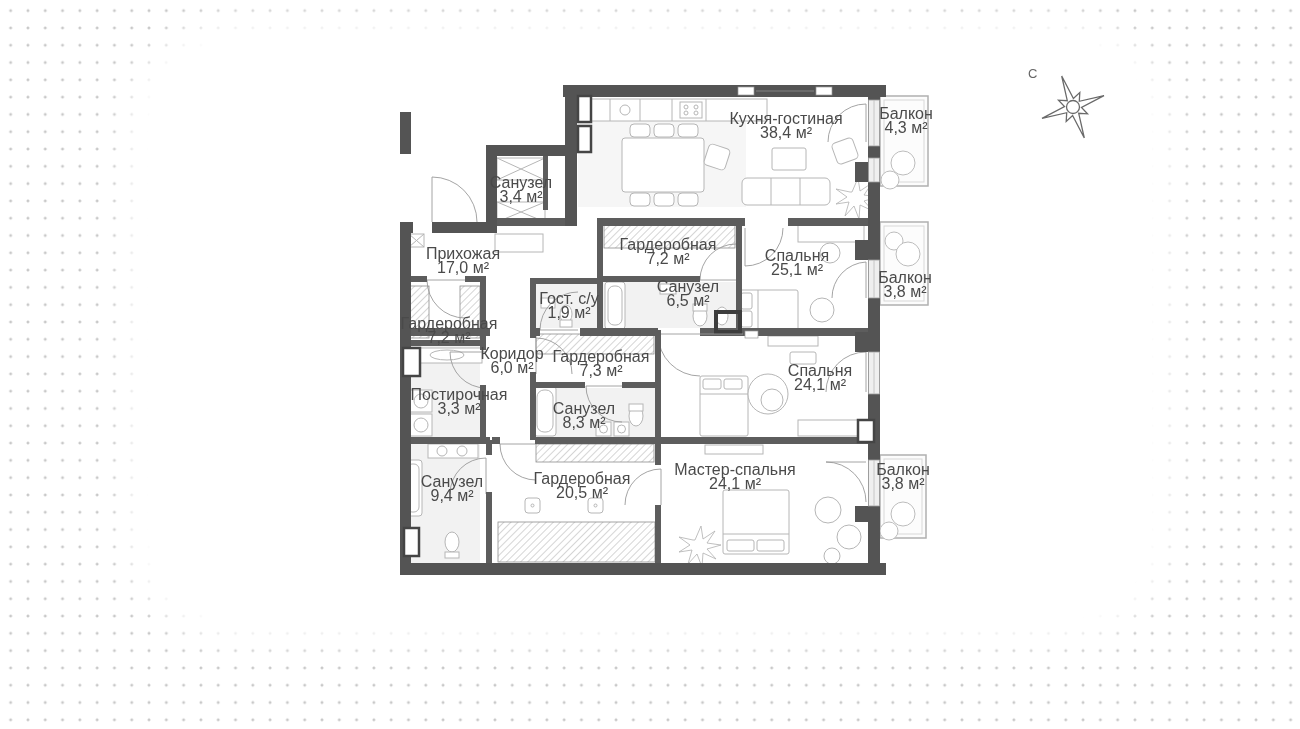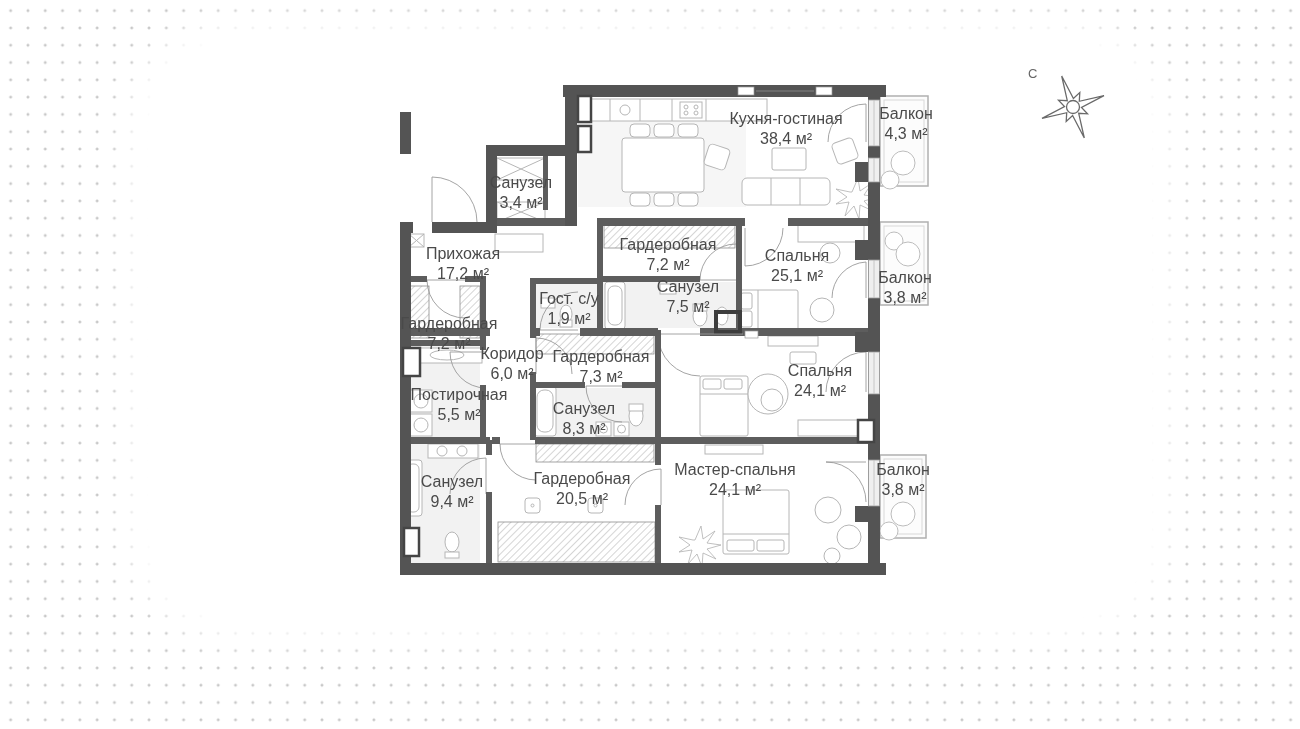--- a/index.html
+++ b/index.html
@@ -13,21 +13,21 @@
   #white-blob{
     position:absolute;left:148px;top:40px;width:1004px;height:580px;
     background:#ffffff;border-radius:90px;
     box-shadow:0 0 28px 22px #ffffff;
   }
   #plan-svg{position:absolute;left:0;top:0;}
   .room-label{
     position:absolute;transform:translateX(-50%);text-align:center;
     color:#4a4a4a;font-size:16px;line-height:14px;white-space:nowrap;
   }
-  .room-label .area{display:block;margin-top:6px;}
+  .room-label .area{display:block;}
   #north-letter{
     position:absolute;left:1028px;top:66px;color:#666;font-size:13px;
   }
 </style>
 </head>
 <body>
 
 <div id="canvas">
   <div id="white-blob"></div>
 
@@ -317,31 +317,31 @@
 
     <g>
       <polygon id="compass-star" points="1061.7,76.0 1073.4,98.5 1079.8,92.5 1079.3,101.3 1104.0,95.7 1081.5,107.4 1087.5,113.8 1078.7,113.3 1084.3,138.0 1072.6,115.5 1066.2,121.5 1066.7,112.7 1042.0,118.3 1064.5,106.6 1058.5,100.2 1067.3,100.7" fill="#ffffff" stroke="#6a6a6a" stroke-width="1.3"></polygon>
       <circle cx="1073" cy="107" r="6.5" fill="#ffffff" stroke="#6a6a6a" stroke-width="1.3"></circle>
     </g>
   </svg>
 
   <div class="room-label" style="left:786px;top:112px"><span>Кухня-гостиная</span><span class="area">38,4 м²</span></div>
   <div class="room-label" style="left:906px;top:107px"><span>Балкон</span><span class="area">4,3 м²</span></div>
   <div class="room-label" style="left:521px;top:176px"><span>Санузел</span><span class="area">3,4 м²</span></div>
-  <div class="room-label" style="left:463px;top:247px"><span>Прихожая</span><span class="area">17,2 м²</span></div>
+  <div class="room-label" style="left:463px;top:247px"><span>Прихожая</span><span class="area">17,0 м²</span></div>
   <div class="room-label" style="left:668px;top:238px"><span>Гардеробная</span><span class="area">7,2 м²</span></div>
   <div class="room-label" style="left:797px;top:249px"><span>Спальня</span><span class="area">25,1 м²</span></div>
   <div class="room-label" style="left:905px;top:271px"><span>Балкон</span><span class="area">3,8 м²</span></div>
   <div class="room-label" style="left:569px;top:292px"><span>Гост. с/у</span><span class="area">1,9 м²</span></div>
-  <div class="room-label" style="left:688px;top:280px"><span>Санузел</span><span class="area">7,5 м²</span></div>
+  <div class="room-label" style="left:688px;top:280px"><span>Санузел</span><span class="area">6,5 м²</span></div>
   <div class="room-label" style="left:449px;top:317px"><span>Гардеробная</span><span class="area">7,2 м²</span></div>
   <div class="room-label" style="left:512px;top:347px"><span>Коридор</span><span class="area">6,0 м²</span></div>
   <div class="room-label" style="left:601px;top:350px"><span>Гардеробная</span><span class="area">7,3 м²</span></div>
   <div class="room-label" style="left:820px;top:364px"><span>Спальня</span><span class="area">24,1 м²</span></div>
-  <div class="room-label" style="left:459px;top:388px"><span>Постирочная</span><span class="area">5,5 м²</span></div>
+  <div class="room-label" style="left:459px;top:388px"><span>Постирочная</span><span class="area">3,3 м²</span></div>
   <div class="room-label" style="left:584px;top:402px"><span>Санузел</span><span class="area">8,3 м²</span></div>
   <div class="room-label" style="left:735px;top:463px"><span>Мастер-спальня</span><span class="area">24,1 м²</span></div>
   <div class="room-label" style="left:903px;top:463px"><span>Балкон</span><span class="area">3,8 м²</span></div>
   <div class="room-label" style="left:452px;top:475px"><span>Санузел</span><span class="area">9,4 м²</span></div>
   <div class="room-label" style="left:582px;top:472px"><span>Гардеробная</span><span class="area">20,5 м²</span></div>
 
   <div id="north-letter">С</div>
 </div>
 
 </body></html>

